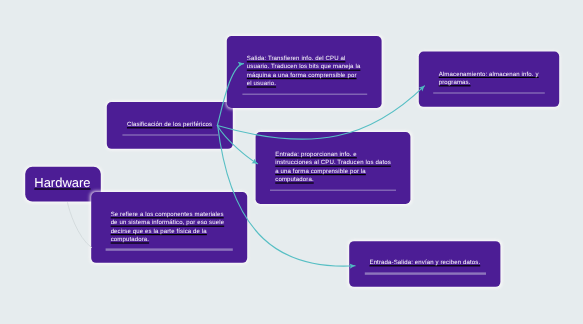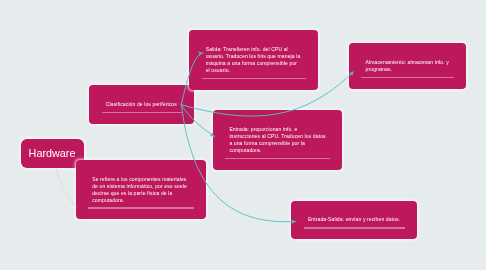--- a/index.html
+++ b/index.html
@@ -1,22 +1,22 @@
 <!DOCTYPE html>
 <html><head>
 <meta charset="utf-8">
 <style>
   html,body{margin:0;padding:0;}
   body{width:486px;height:270px;overflow:hidden;background:#e6ecee;
        font-family:"Liberation Sans",sans-serif;-webkit-font-smoothing:antialiased;}
   #canvas{position:relative;width:486px;height:270px;overflow:hidden;}
   #links{position:absolute;left:0;top:0;width:486px;height:270px;z-index:5;pointer-events:none;}
-  .node{position:absolute;background:#be185d;border-radius:4px;
+  .node{position:absolute;background:#4c1d95;border-radius:4px;
         box-shadow:0 0 3px 0.5px rgba(255,252,253,.85);
-        padding:15.9px 16.5px 10.6px;box-sizing:border-box;}
+        padding:15.9px 16.5px 10.6px;box-sizing:border-box;text-decoration:underline;}
   .node .txt{font-size:5.05px;letter-spacing:0.1px;line-height:6.92px;color:#ffffff;}
   .node .txt div{white-space:nowrap;}
   .node .sep{height:1.4px;background:rgba(240,250,248,.40);margin:3.9px -4.2px 0 -4.2px;}
   .root{padding:0;display:flex;align-items:center;justify-content:center;border-radius:6px;}
   .root .txt{font-size:10.8px;letter-spacing:0;line-height:12px;position:relative;top:-0.9px;}
 </style>
 </head>
 <body>
 
 <div id="canvas">

